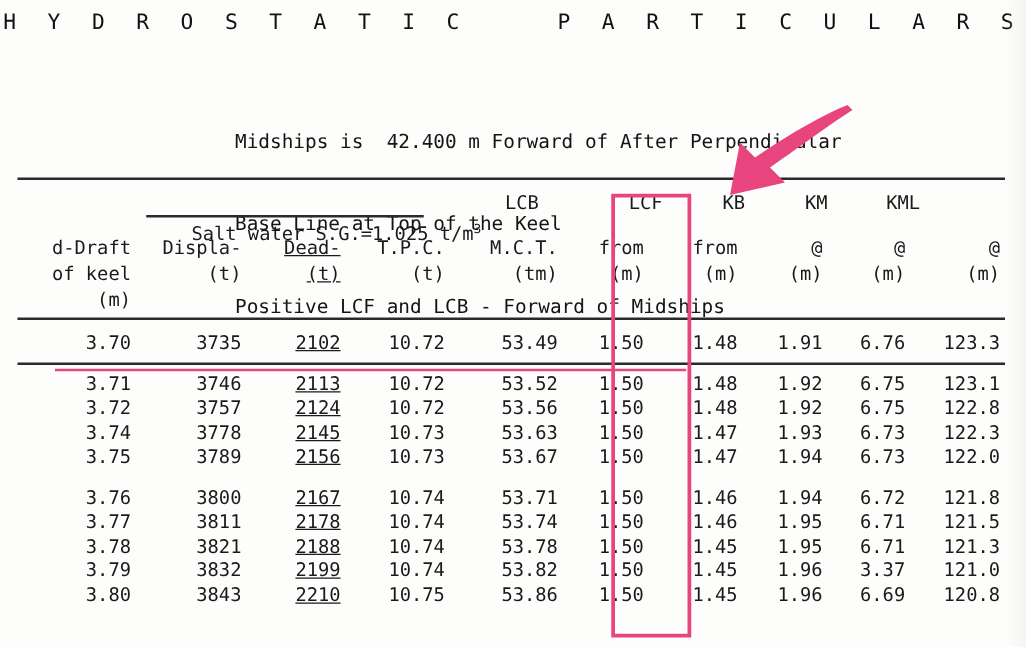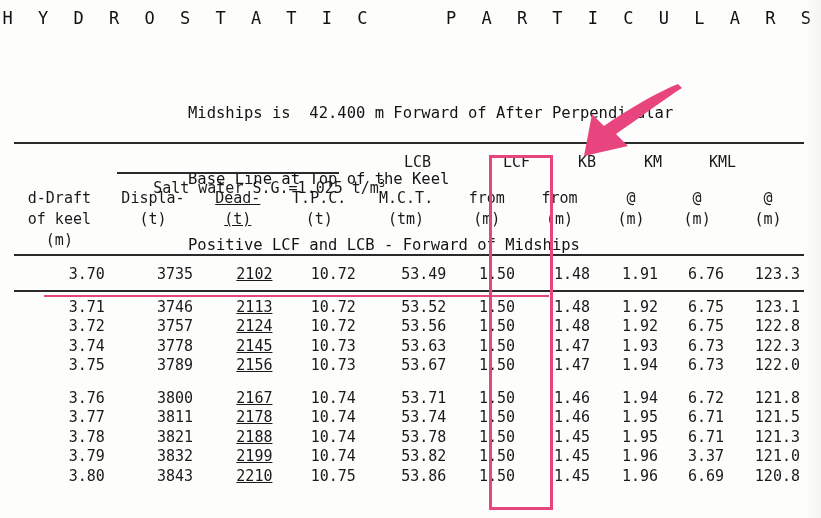--- a/index.html
+++ b/index.html
@@ -85,21 +85,21 @@
   .c1 { width: 88px;  text-align: right; padding-right: 10px !important; }
   .c2 { width: 80px;  text-align: right; padding-right: 10px !important; text-decoration: underline; }
   .c3 { width: 82px;  text-align: right; padding-right: 10px !important; }
   .c4 { width: 92px;  text-align: right; padding-right: 12px !important; }
   .c5 { width: 66px;  text-align: right; padding-right: 14px !important; }
   .c6 { width: 72px;  text-align: right; padding-right: 14px !important; }
   .c7 { width: 62px;  text-align: right; padding-right: 12px !important; }
   .c8 { width: 62px;  text-align: right; padding-right: 12px !important; }
   .c9 { width: 72px;  text-align: right; padding-right: 4px !important; }
 
-  .hdr td { line-height: 21px; text-align: center; }
+  .hdr td { line-height: 21px; }
 
   .gap-row td { height: 13px; line-height: 13px; font-size: 1px; }
   .first-gap td { height: 14px; line-height: 14px; font-size: 1px; }
 
   .sup {
     font-size: 10px;
     vertical-align: super;
   }
 
   

